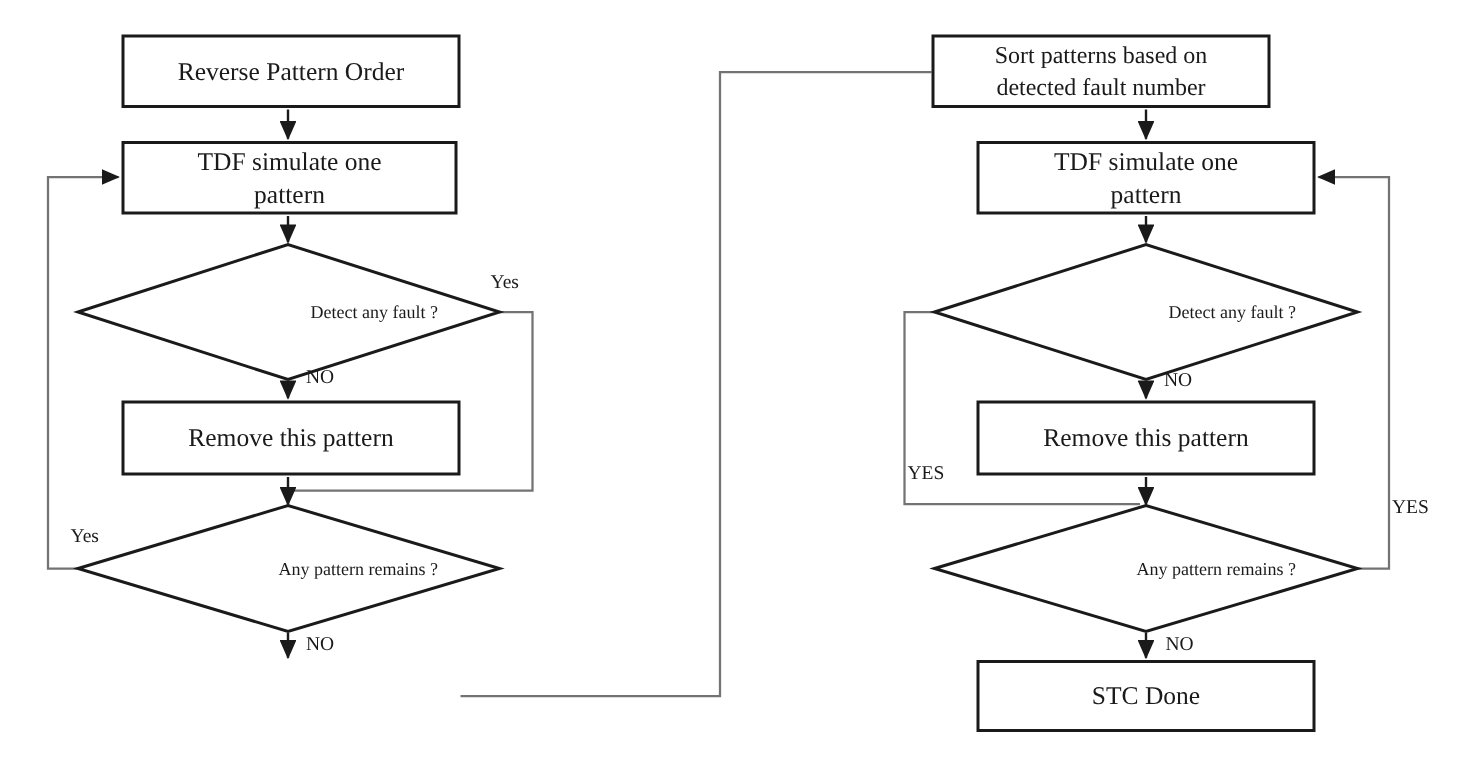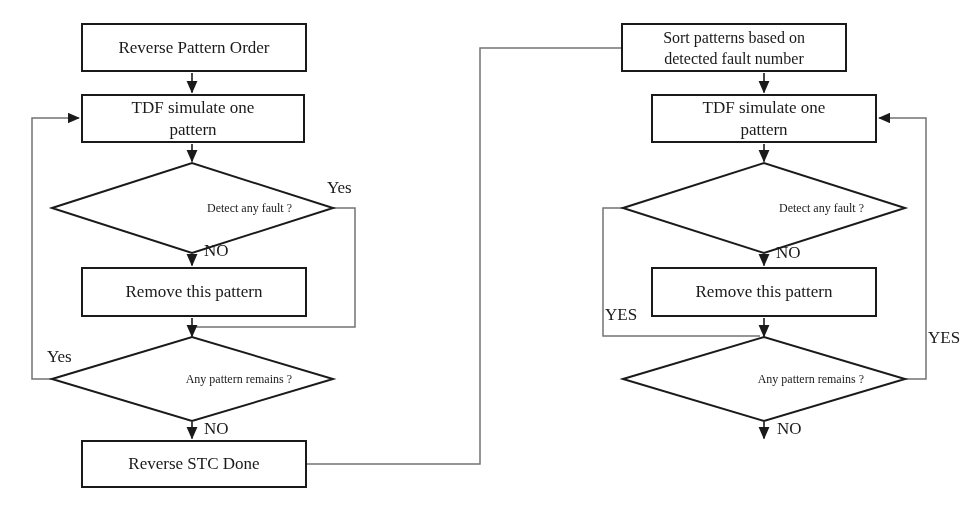--- a/index.html
+++ b/index.html
@@ -34,21 +34,21 @@
   .diamond-label {
     position: absolute;
     width: 200px;
     text-align: right;
     font-size: 12px;
     line-height: 14px;
     z-index: 3;
   }
   .edge-label {
     position: absolute;
-    font-size: 17px;
+    font-size: 13px;
     line-height: 19px;
     z-index: 3;
   }
 </style>
 </head>
 <body>
 
 <div class="canvas">
 
   <svg class="edges" width="976" height="515" viewBox="0 0 976 515">
@@ -84,27 +84,27 @@
       <polygon points="52,379 192,337 333,379 192,421"></polygon>
       <polygon points="623,208 764,163 905,208 764,253"></polygon>
       <polygon points="623,379 764,337 905,379 764,421"></polygon>
     </g>
   </svg>
 
   <div class="node" style="left:81px; top:23px; width:226px; height:49px;">Reverse Pattern Order</div>
   <div class="node" style="left:81px; top:94px; width:224px; height:49px;">TDF simulate one
 pattern</div>
   <div class="node" style="left:81px; top:267px; width:226px; height:50px;">Remove this pattern</div>
-  <div class="node" style="left:81px; top:440px; width:226px; height:48px;">Reverse STC Done</div>
 
   <div class="node" style="left:621px; top:23px; width:226px; height:49px; font-size:16px; line-height:21px;">Sort patterns based on
 detected fault number</div>
   <div class="node" style="left:651px; top:94px; width:226px; height:49px;">TDF simulate one
 pattern</div>
   <div class="node" style="left:651px; top:267px; width:226px; height:50px;">Remove this pattern</div>
+  <div class="node" style="left:651px; top:440px; width:226px; height:48px;">STC Done</div>
 
   <div class="diamond-label" style="left:92px; top:201px;">Detect any fault ?</div>
   <div class="diamond-label" style="left:92px; top:372px;">Any pattern remains ?</div>
   <div class="diamond-label" style="left:664px; top:201px;">Detect any fault ?</div>
   <div class="diamond-label" style="left:664px; top:372px;">Any pattern remains ?</div>
 
   <span class="edge-label" style="left:327px; top:178px;">Yes</span>
   <span class="edge-label" style="left:204px; top:241px;">NO</span>
   <span class="edge-label" style="left:47px; top:347px;">Yes</span>
   <span class="edge-label" style="left:204px; top:419px;">NO</span>

